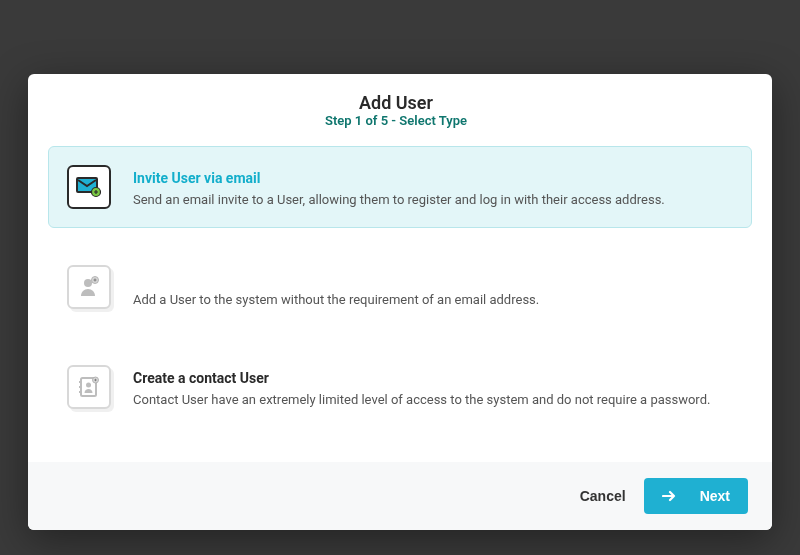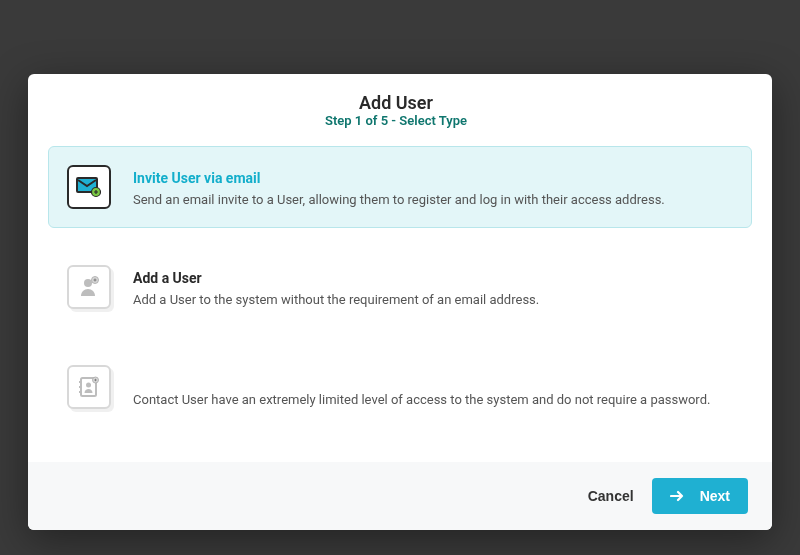--- a/index.html
+++ b/index.html
@@ -62,21 +62,21 @@
       padding: 16px 24px;
       display: flex; align-items: center; justify-content: flex-end;
       gap: 18px;
     }
     .btn-cancel {
       background: transparent; border: none; font-size: 14px; font-weight: 600; color: #333; cursor: pointer;
     }
     .btn-next {
       background: #1fb0d2; color: #fff; border: none; border-radius: 4px;
       padding: 10px 18px; font-size: 14px; font-weight: 600; cursor: pointer;
-      display: inline-flex; align-items: center; gap: 16px;
+      display: inline-flex; align-items: center; gap: 24px;
     }
     .arrow-icon { display: inline-flex; }
   </style>
 </head>
 <body>
 
 <div class="bg">
   <div class="bg-blur"></div>
   <div class="bg-blur-right"></div>
 </div>
@@ -107,39 +107,39 @@
     <div class="option unselected">
       <div class="option-icon-wrap">
         <svg width="24" height="24" viewBox="0 0 24 24">
           <circle cx="11" cy="8" r="4" fill="#bdbdbd"></circle>
           <path d="M4 21 c0-4 3-7 7-7 s7 3 7 7 Z" fill="#bdbdbd"></path>
           <circle cx="18" cy="5" r="3.5" fill="#d8d8d8" stroke="#a8a8a8" stroke-width="0.8"></circle>
           <path d="M18 3.5 v3 M16.5 5 h3" stroke="#7a7a7a" stroke-width="1"></path>
         </svg>
       </div>
       <div class="option-text">
-        <div class="option-title">Add a User</div>
         <div class="option-desc">Add a User to the system without the requirement of an email address.</div>
       </div>
     </div>
 
     <div class="option unselected">
       <div class="option-icon-wrap">
         <svg width="24" height="24" viewBox="0 0 24 24">
           <rect x="4" y="3" width="15" height="18" rx="1.5" fill="none" stroke="#bdbdbd" stroke-width="2"></rect>
           <rect x="2" y="6" width="3" height="2" fill="#bdbdbd"></rect>
           <rect x="2" y="11" width="3" height="2" fill="#bdbdbd"></rect>
           <rect x="2" y="16" width="3" height="2" fill="#bdbdbd"></rect>
           <circle cx="11.5" cy="10" r="2.5" fill="#bdbdbd"></circle>
           <path d="M7.5 18 c0-2.5 2-4 4-4 s4 1.5 4 4 Z" fill="#bdbdbd"></path>
           <circle cx="18.5" cy="5" r="3" fill="#d8d8d8" stroke="#a8a8a8" stroke-width="0.8"></circle>
           <path d="M18.5 3.8 v2.4 M17.3 5 h2.4" stroke="#7a7a7a" stroke-width="0.9"></path>
         </svg>
       </div>
       <div class="option-text">
+        <div class="option-title">Create a contact User</div>
         <div class="option-desc">Contact User have an extremely limited level of access to the system and do not require a password.</div>
       </div>
     </div>
 
   </div>
 
   <div class="modal-footer">
     <button class="btn-cancel">Cancel</button>
     <button class="btn-next">
       <span class="arrow-icon">

